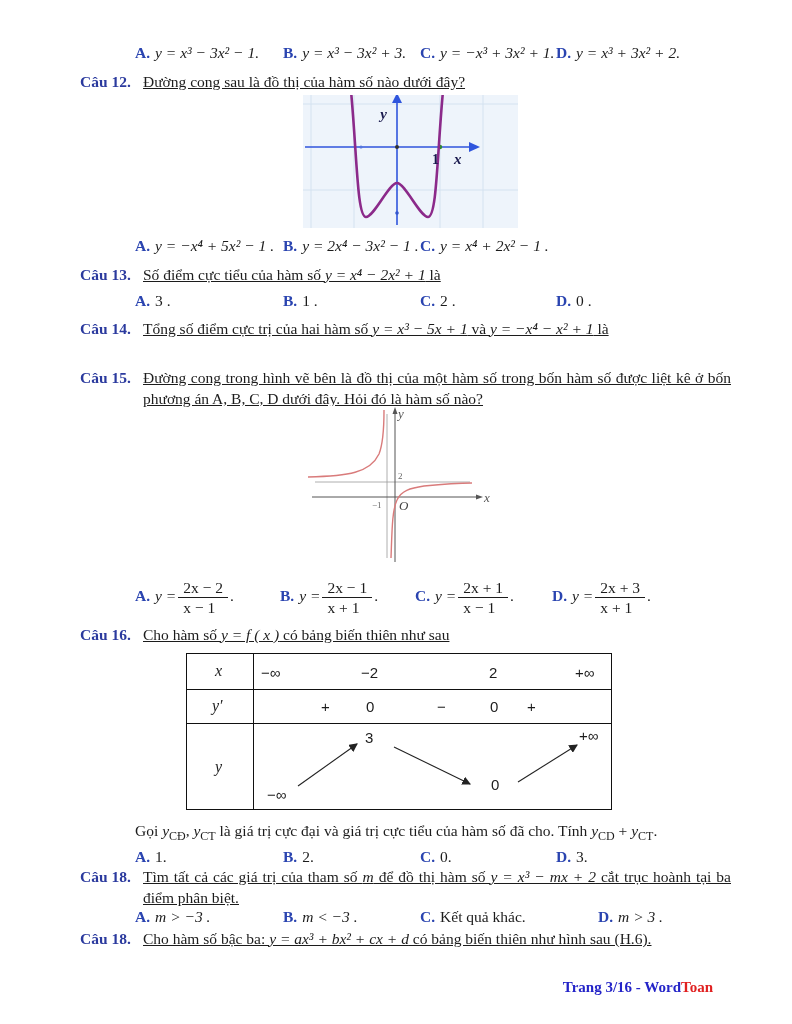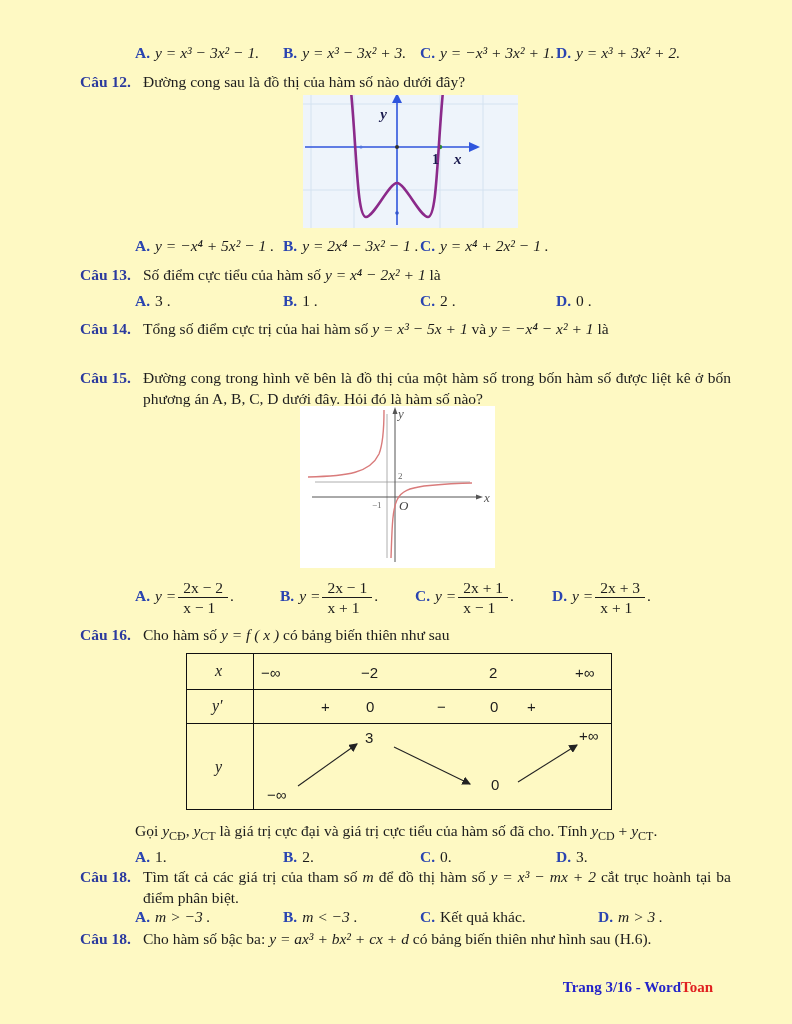--- a/index.html
+++ b/index.html
@@ -1,26 +1,26 @@
 <!DOCTYPE html>
 <html><head>
 <meta charset="utf-8">
 <style>
   html,body{margin:0;padding:0;background:#888;}
   .page{
     position:relative; width:792px; height:1024px; margin:0 auto;
-    background:#fef9c3; overflow:hidden;
+    background:#ffffff; overflow:hidden;
     font-family:"Liberation Serif","DejaVu Serif",serif;
     font-size:15.5px; color:#1c1c1c; line-height:21px;
   }
   .abs{position:absolute;}
   .math{font-style:italic;}
   .qhead{position:absolute; left:80px; display:flex; width:652px;}
   .qnum{flex:none; width:63px; font-weight:bold; color:#2b3a9e;}
-  .qtext{width:588px; text-align:justify;}
+  .qtext{width:588px; text-align:justify;text-decoration:underline;}
   .optrow{position:absolute; left:135px; width:592px; display:grid;
           grid-template-columns:148px 137px 136px 1fr;}
   .optrow.wide-c{grid-template-columns:148px 137px 178px 1fr;}
   .olabel{font-weight:bold; color:#2a44b0; margin-right:5px;}
   .frac{display:inline-block; vertical-align:middle; text-align:left;
         margin:0 2px; line-height:19px;}
   .frac .num{display:block; padding:0 5px; border-bottom:1px solid #1c1c1c;}
   .frac .den{display:block; padding:0 5px;}
   .fig{position:absolute; overflow:hidden;}
   .bbt{position:absolute; left:186px; top:653px; width:424px; height:155px;

